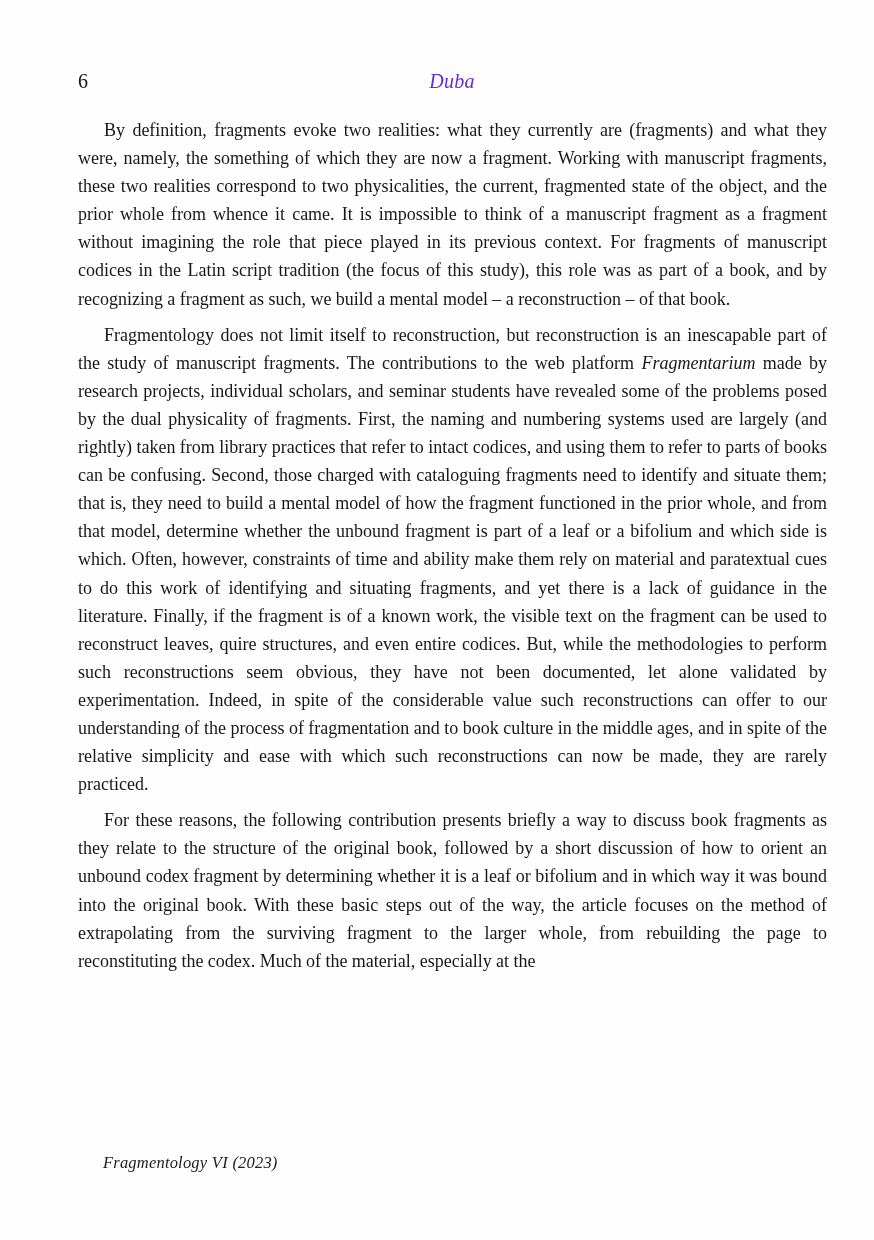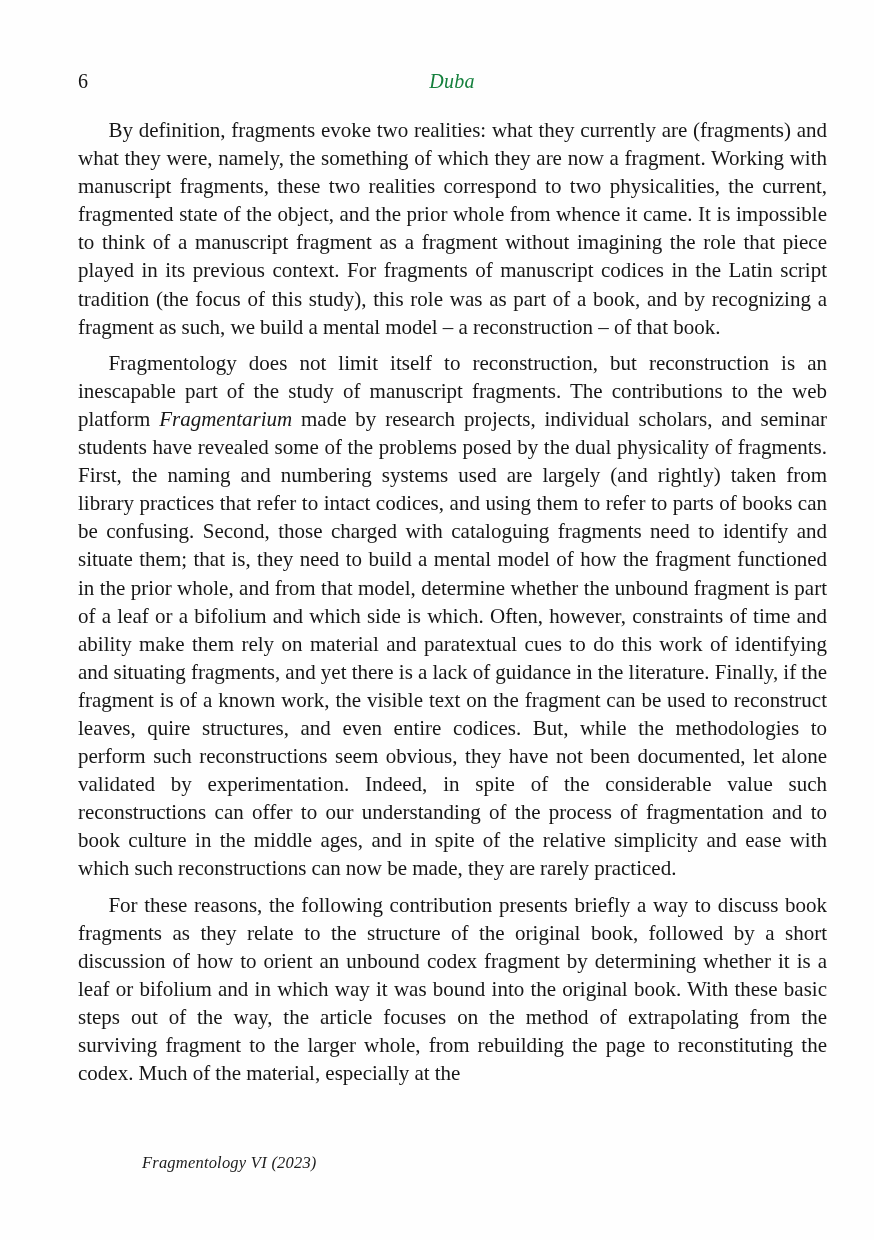--- a/index.html
+++ b/index.html
@@ -35,35 +35,35 @@
     letter-spacing: 0.2px;
   }
   .head-title {
     position: absolute;
     left: 0;
     right: 0;
     text-align: center;
     font-style: italic;
     font-size: 20px;
     line-height: 26px;
-    color: #15803d;
+    color: #6d28d9;
     letter-spacing: 0.3px;
   }
   
   .textblock {
     position: absolute;
     top: 116px;
     left: 78px;
     width: 749px;
   }
   .para {
     margin: 0;
     text-align: justify;
     text-justify: inter-word;
-    font-size: 21px;
+    font-size: 18px;
     line-height: 28.1px;
     text-indent: 1.45em;
     color: #171717;
     hyphens: manual;
     word-spacing: -0.1px;
   }
   .para + .para {
     margin-top: 8px;
   }
   .para i, .para em {
@@ -72,21 +72,20 @@
   
   .footer {
     position: absolute;
     left: 103px;
     top: 1152px;
     font-style: italic;
     font-size: 16.5px;
     line-height: 22px;
     color: #1c1c1c;
     letter-spacing: 0.2px;
-    margin-left: 39px;
   }
   .footer .smallcaps {
     font-variant: small-caps;
     font-size: 16.5px;
     letter-spacing: 0.4px;
   }
 </style>
 </head>
 <body>
 

